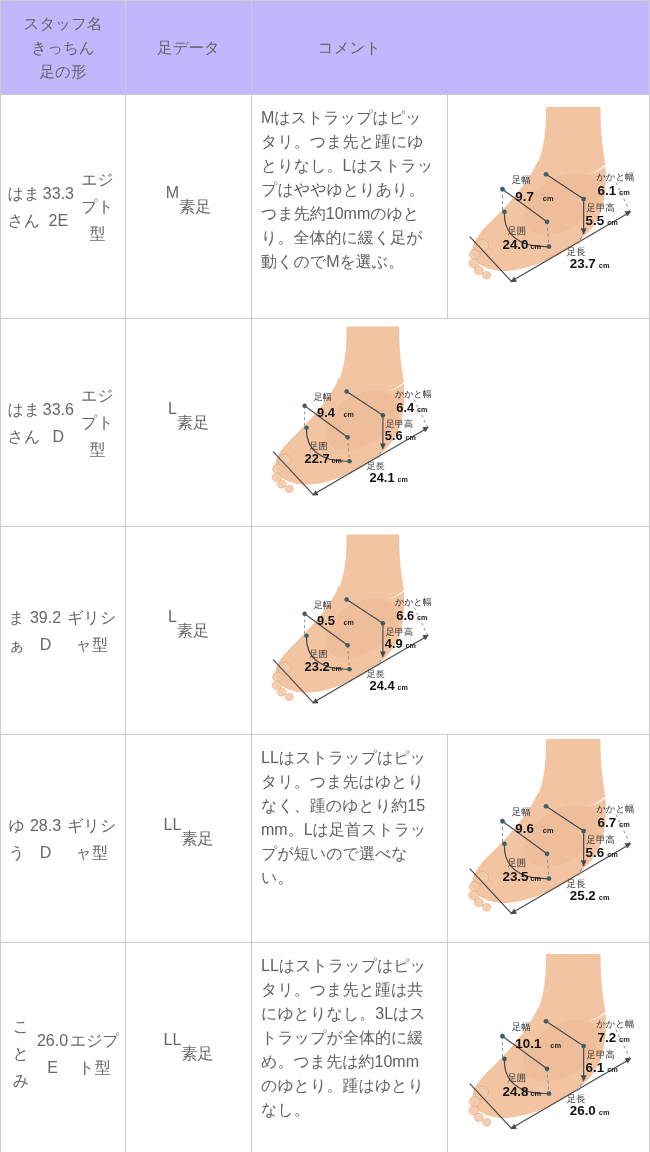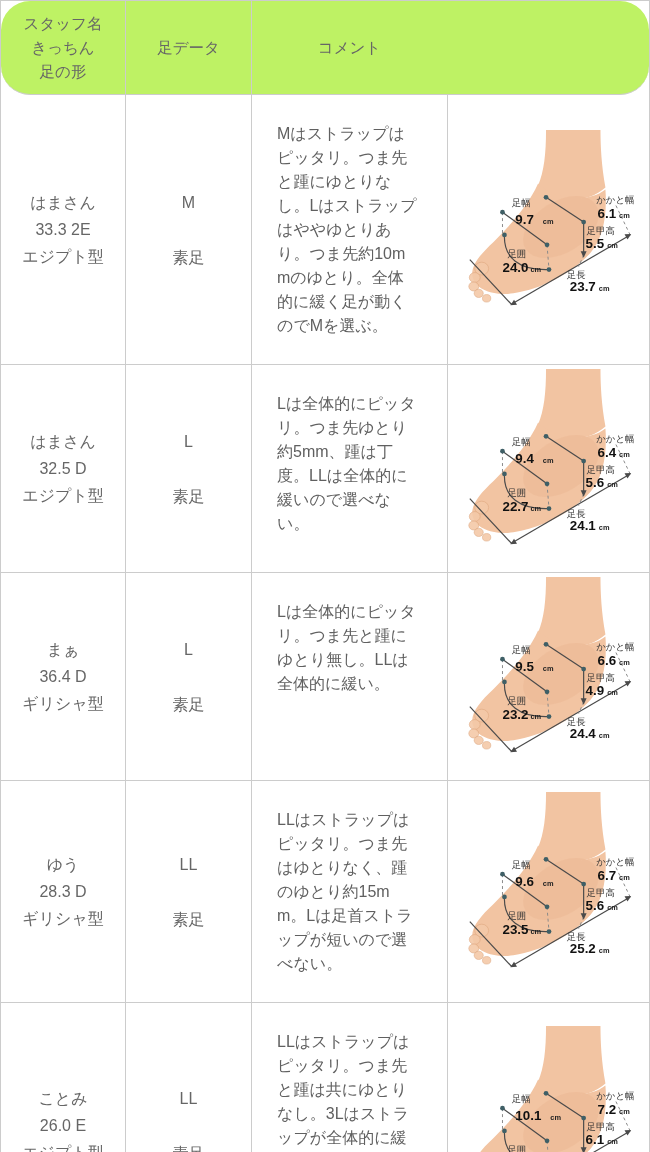--- a/index.html
+++ b/index.html
@@ -7,30 +7,30 @@
   body {
     font-family: "Liberation Sans", "DejaVu Sans", sans-serif;
     color:#666; width:650px;
   }
   .table { width:650px; border:1px solid #ccc; background:#fff; }
   .row { display:grid; grid-template-columns:124px 126px 196px 1fr; border-bottom:1px solid #ccc; }
   #table-body .row:last-child { border-bottom:none; }
   .cell { padding:4px; }
   .cell + .cell { border-left:1px solid #ccc; }
 
-  .header-row { background:#bef264; min-height:94px;border-radius:29px; }
+  .header-row { background:#c4b5fd; min-height:94px; }
   .header-cell { display:flex; flex-direction:column; justify-content:center; align-items:center;
                  text-align:center; font-size:15.5px; line-height:24px; color:#666; }
 
-  .staff-cell, .size-cell { display:flex; flex-direction:column; justify-content:center;
+  .staff-cell, .size-cell { display:flex; flex-direction:row; justify-content:center;
                  align-items:center; text-align:center; font-size:16px; line-height:27px; }
   .size-cell .chosen { margin-bottom:28px; }
 
   .comment-cell { padding:11px 13px 10px 9px; }
-  .comment-cell p { margin:16px; font-size:16px; line-height:24px; color:#606060;
+  .comment-cell p { margin:0; font-size:16px; line-height:24px; color:#606060;
                     text-align:left; word-break:break-all; }
 
   .foot-cell { display:flex; align-items:center; justify-content:flex-start; padding:2px; }
 
   .body-row:nth-of-type(1){ min-height:224px; }
   .body-row:nth-of-type(2){ min-height:205px; }
   .body-row:nth-of-type(3){ min-height:205px; }
   .body-row:nth-of-type(4){ min-height:200px; }
   .body-row:nth-of-type(5){ min-height:221px; }
 
@@ -122,30 +122,27 @@
           <text class="m-label" x="118" y="151">足長</text>
           <text class="m-value" x="121" y="165"><tspan>23.7</tspan><tspan class="m-unit" dx="3">cm</tspan></text>
         </g>
       </svg>
     </div>
   </div>
 
   <div class="row body-row">
     <div class="cell staff-cell">
       <span>はまさん</span>
-      <span>32.5 D</span>
+      <span>33.6 D</span>
       <span>エジプト型</span>
     </div>
     <div class="cell size-cell">
       <span class="chosen">L</span>
       <span>素足</span>
     </div>
-    <div class="cell comment-cell">
-      <p>Lは全体的にピッタリ。つま先ゆとり約5mm、踵は丁度。LLは全体的に緩いので選べない。</p>
-    </div>
     <div class="cell foot-cell">
       <svg viewBox="0 0 200 205" width="198" height="203">
 
         <g>
           <path d="M97,2 C97,26 95,44 89,58 L89,62 C107,76 140,76 157,60 C153,38 152,18 152,2 Z" fill="#f2c4a2"></path>
           <path d="M89,56 C79,78 63,96 44,115 C30,128 20,140 23,151 C26,163 44,170 64,167 C94,162 123,147 142,126 C154,112 159,90 157,62 C139,76 106,73 89,56 Z" fill="#f2c4a2"></path>
           <ellipse cx="112" cy="100" rx="42" ry="26" fill="#e9b18b" opacity="0.35" transform="rotate(-32 112 100)"></ellipse>
           <ellipse cx="32" cy="142" rx="7" ry="6.5" fill="#f4c9a8" stroke="#dca47c" stroke-width="0.6" opacity="0.9"></ellipse>
           <ellipse cx="25" cy="151" rx="5.5" ry="5" fill="#f4c9a8" stroke="#dca47c" stroke-width="0.6" opacity="0.9"></ellipse>
           <ellipse cx="24" cy="160" rx="5" ry="4.6" fill="#f4c9a8" stroke="#dca47c" stroke-width="0.6" opacity="0.9"></ellipse>
@@ -187,29 +184,26 @@
           <text class="m-label" x="118" y="151">足長</text>
           <text class="m-value" x="121" y="165"><tspan>24.1</tspan><tspan class="m-unit" dx="3">cm</tspan></text>
         </g>
       </svg>
     </div>
   </div>
 
   <div class="row body-row">
     <div class="cell staff-cell">
       <span>まぁ</span>
-      <span>36.4 D</span>
+      <span>39.2 D</span>
       <span>ギリシャ型</span>
     </div>
     <div class="cell size-cell">
       <span class="chosen">L</span>
       <span>素足</span>
-    </div>
-    <div class="cell comment-cell">
-      <p>Lは全体的にピッタリ。つま先と踵にゆとり無し。LLは全体的に緩い。</p>
     </div>
     <div class="cell foot-cell">
       <svg viewBox="0 0 200 205" width="198" height="203">
 
         <g>
           <path d="M97,2 C97,26 95,44 89,58 L89,62 C107,76 140,76 157,60 C153,38 152,18 152,2 Z" fill="#f2c4a2"></path>
           <path d="M89,56 C79,78 63,96 44,115 C30,128 20,140 23,151 C26,163 44,170 64,167 C94,162 123,147 142,126 C154,112 159,90 157,62 C139,76 106,73 89,56 Z" fill="#f2c4a2"></path>
           <ellipse cx="112" cy="100" rx="42" ry="26" fill="#e9b18b" opacity="0.35" transform="rotate(-32 112 100)"></ellipse>
           <ellipse cx="32" cy="142" rx="7" ry="6.5" fill="#f4c9a8" stroke="#dca47c" stroke-width="0.6" opacity="0.9"></ellipse>
           <ellipse cx="25" cy="151" rx="5.5" ry="5" fill="#f4c9a8" stroke="#dca47c" stroke-width="0.6" opacity="0.9"></ellipse>

